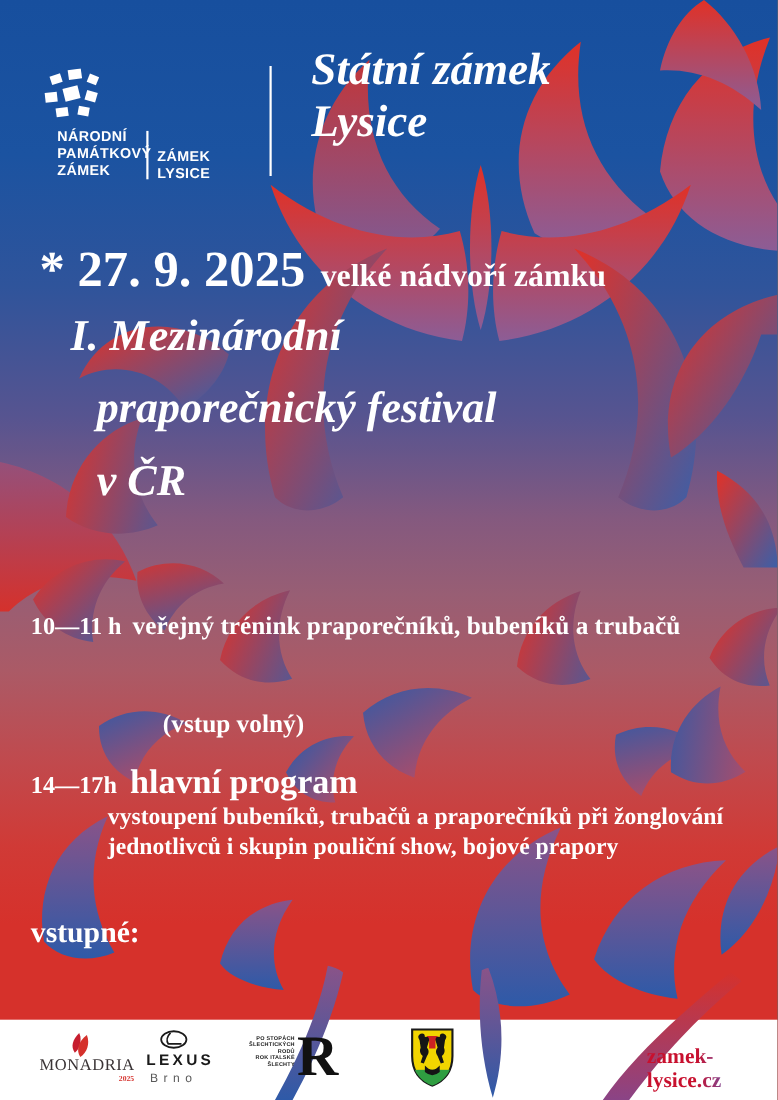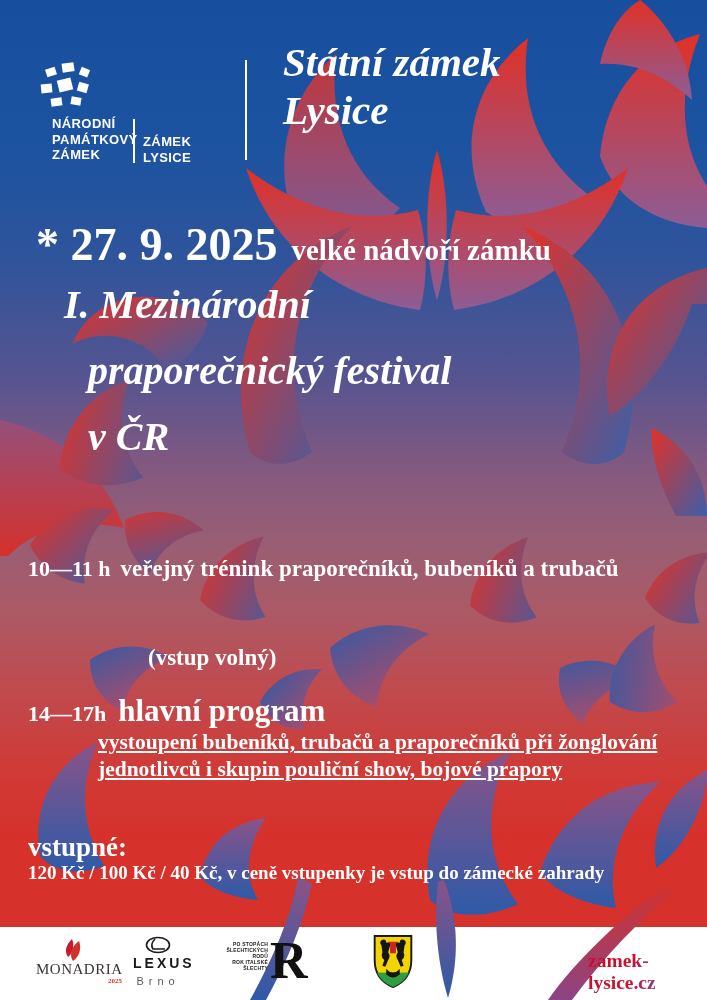--- a/index.html
+++ b/index.html
@@ -200,27 +200,26 @@
     <div class="ind">v ČR</div>
   </div>
 
   <div class="layer sched white" style="top:556px;">
     <span class="time">10—11 h</span><span class="desc">veřejný trénink praporečníků, bubeníků a trubačů</span>
   </div>
   <div class="layer note white" style="top:645px;">(vstup volný)</div>
   <div class="layer sched white" style="top:693px;">
     <span class="time">14—17h</span><span class="desc-big">hlavní program</span>
   </div>
-  <div class="layer detail white" style="top:729px;text-decoration:underline;">
+  <div class="layer detail white" style="top:729px;">
     <div>vystoupení bubeníků, trubačů a praporečníků při žonglování</div>
     <div>jednotlivců i skupin pouliční show, bojové prapory</div>
   </div>
 
   <div class="layer price-label white">vstupné:</div>
-  <div class="layer price-detail white">120 Kč / 100 Kč / 40 Kč, v ceně vstupenky je vstup do zámecké zahrady</div>
 
   <div class="layer flogo monadria">
     <svg width="26" height="24" viewBox="0 0 26 24" style="display:block;margin:0 auto -2px 24px;">
       <path d="M12 1 C6 7 4 13 8 19 C12 16 14 10 13 4 Z" fill="#c61d2e"></path>
       <path d="M19 3 C11 9 9 17 13 23 C19 19 22 11 19 3 Z" fill="#d5312c"></path>
     </svg>
     <span class="name">MONADRIA</span>
     <span class="year">2025</span>
   </div>
 

